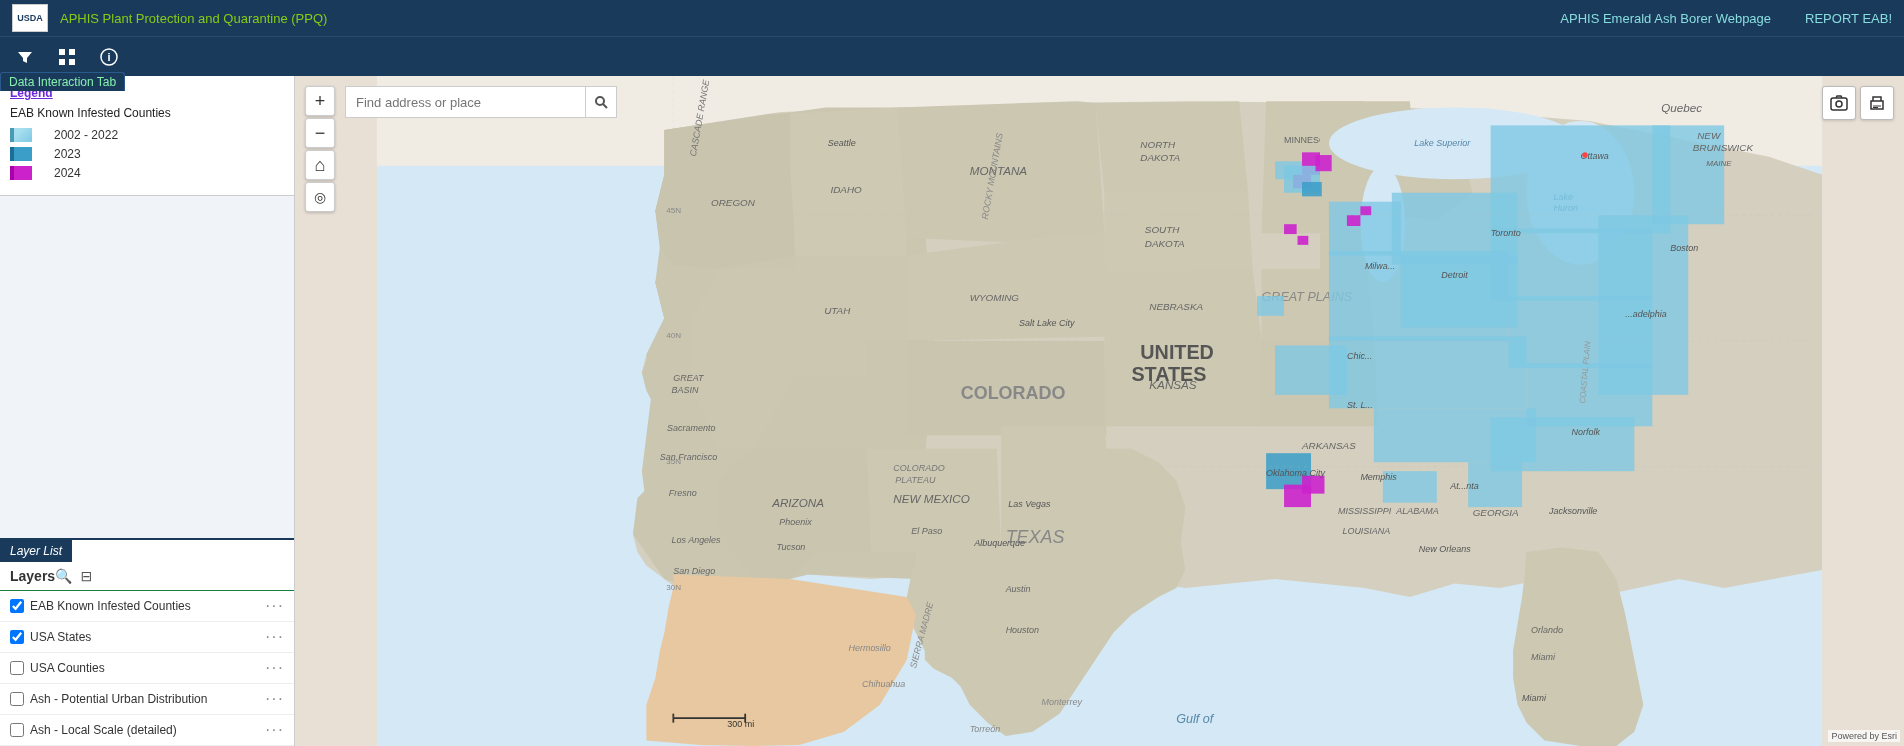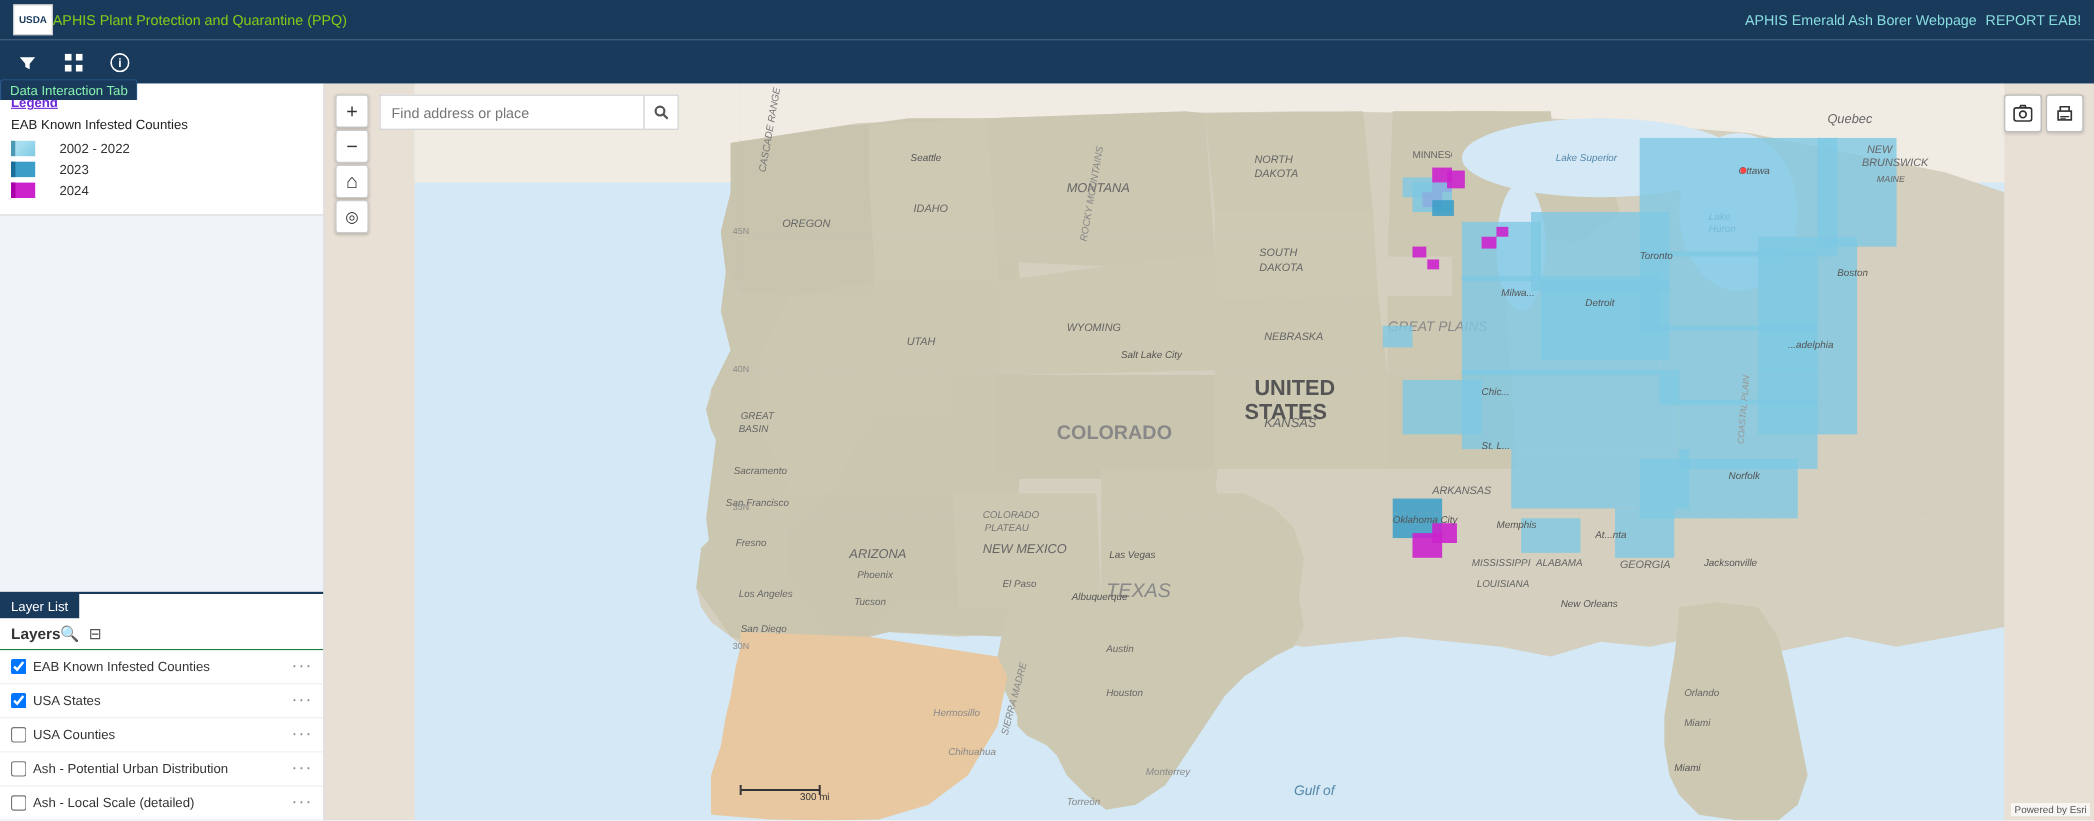--- a/index.html
+++ b/index.html
@@ -12,21 +12,21 @@
       height: 36px;
       display: flex;
       align-items: center;
       padding: 0 12px;
       flex-shrink: 0;
       justify-content: space-between;
     }
     #header-left {
       display: flex;
       align-items: center;
-      gap: 0;
+      gap: 12px;
       justify-content: flex-end;
     }
     #usda-logo {
       width: 36px;
       height: 28px;
       background: white;
       display: flex;
       align-items: center;
       justify-content: center;
       font-size: 9px;
@@ -39,21 +39,21 @@
       font-weight: bold;
       color: white;
     }
     #header-subtitle {
       font-size: 13px;
       color: #84cc16;
     }
     #header-right {
       display: flex;
       align-items: center;
-      gap: 8px;
+      gap: 34px;
     }
     #header-right a {
       color: #8dd;
       text-decoration: none;
       font-size: 13px;
     }
 
     
     #toolbar {
       background: #1a3a5c;
@@ -153,20 +153,21 @@
       background: white;
       border-top: 2px solid #1a3a5c;
       flex-shrink: 0;
     }
     #layer-list-tab {
       background: #1a3a5c;
       color: white;
       font-size: 12px;
       padding: 4px 10px;
       display: inline-block;
+      font-style: italic;
     }
     #layers-header {
       display: flex;
       align-items: center;
       justify-content: flex-start;
       padding: 6px 10px;
       border-bottom: 1px solid #15803d;
     }
     #layers-title {
       font-size: 14px;

